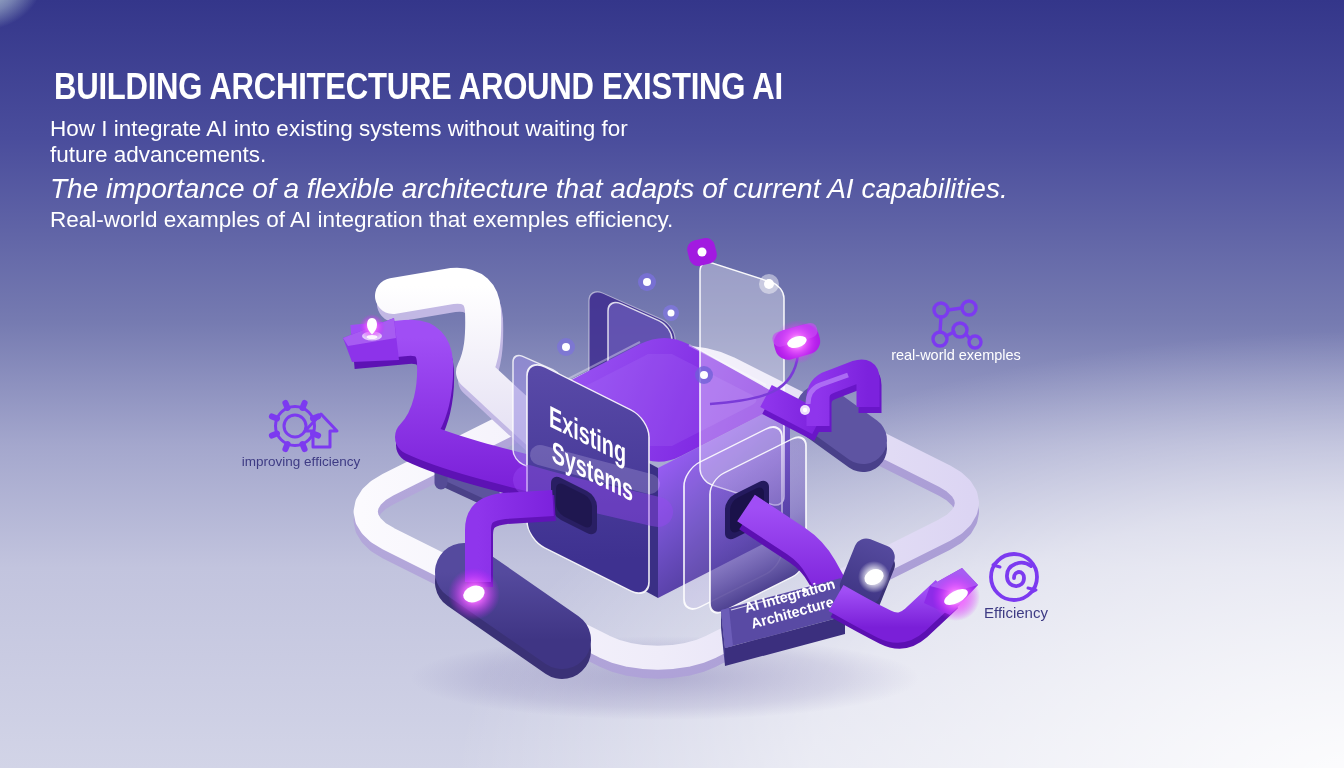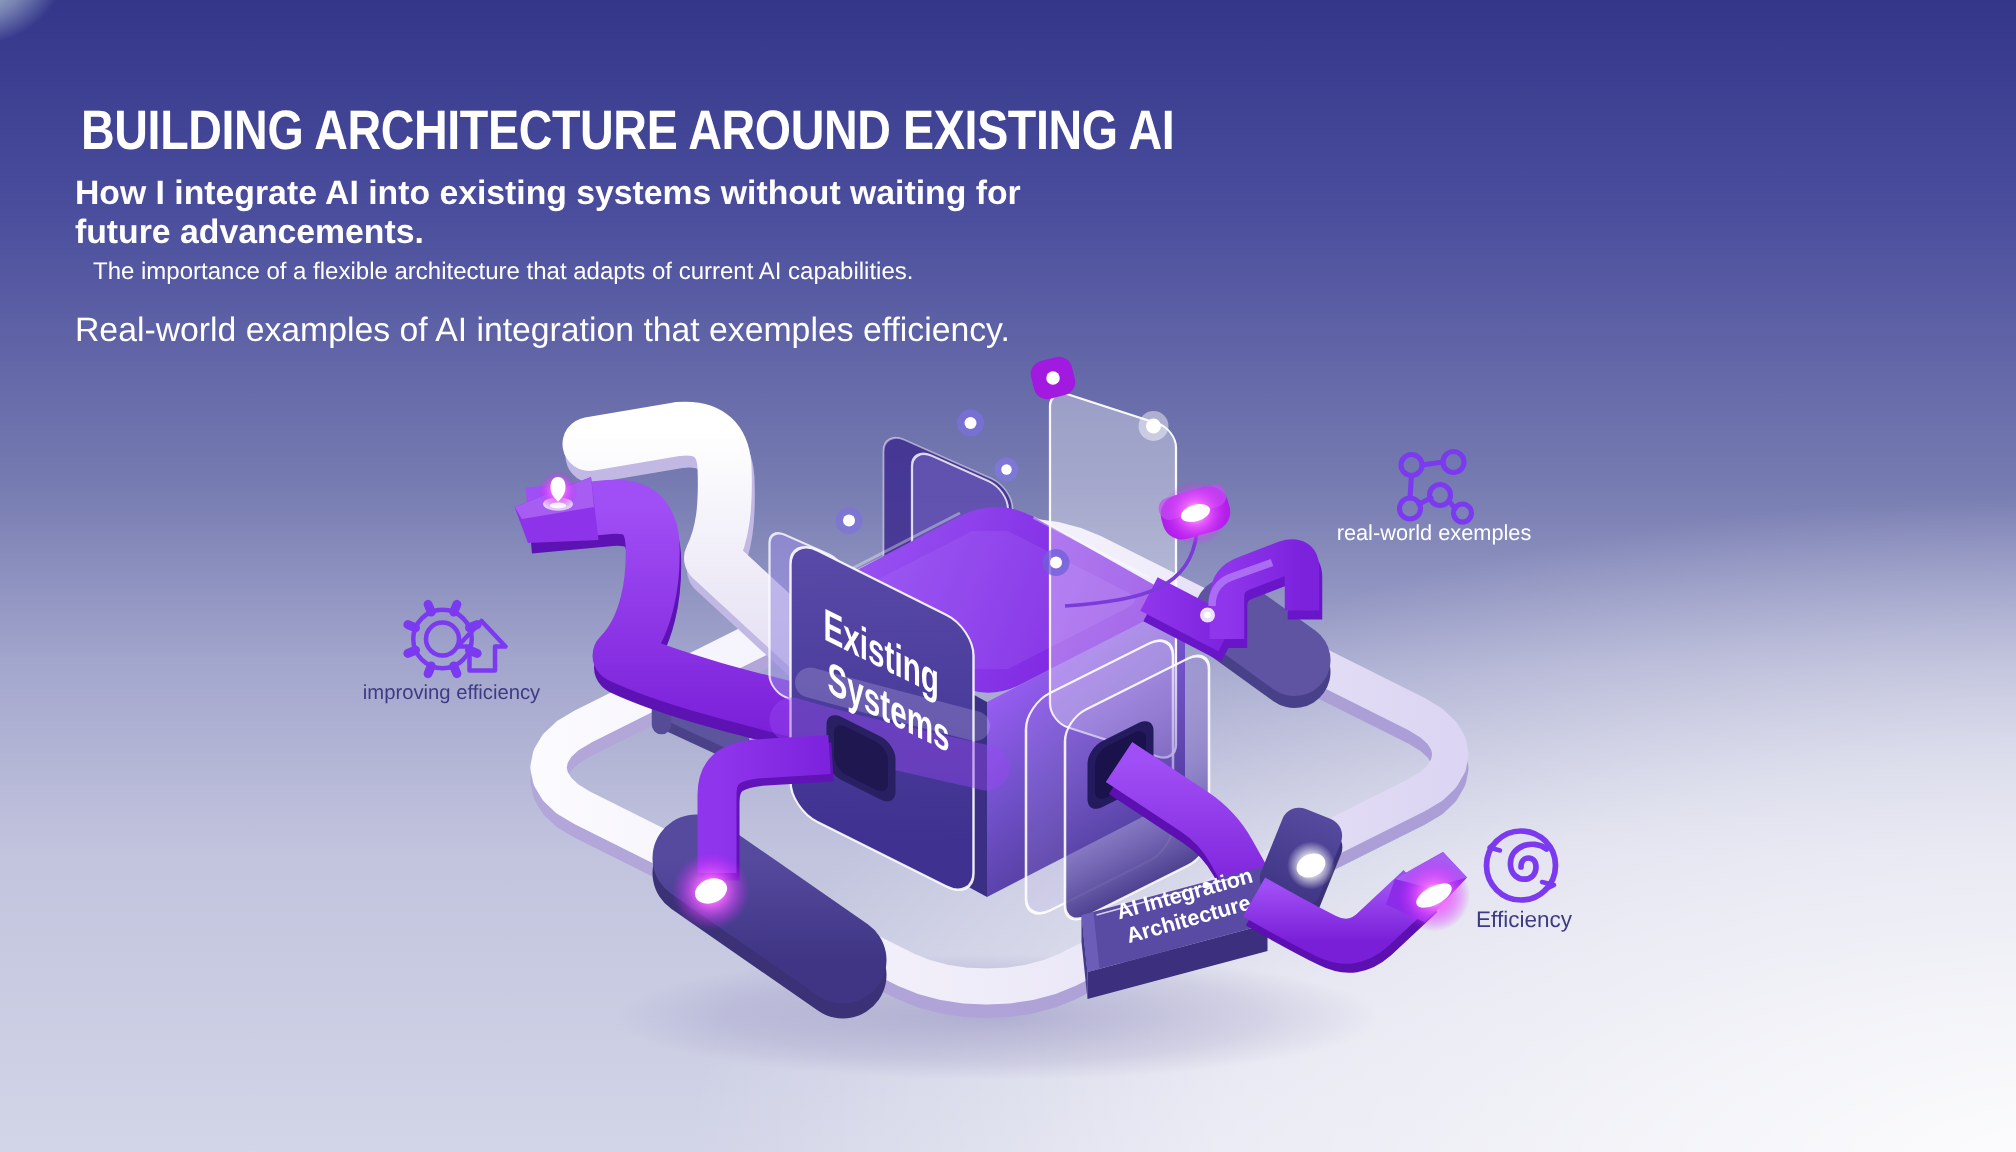--- a/index.html
+++ b/index.html
@@ -5,22 +5,22 @@
 html,body{margin:0;padding:0;}
 body{width:1344px;height:768px;overflow:hidden;font-family:"Liberation Sans",sans-serif;}
 .bg{position:absolute;left:0;top:0;width:1344px;height:768px;
   background:linear-gradient(180deg,#34368a 0%,#4a4d9c 18%,#767bb1 42%,#a4a7cd 58%,#c2c4de 74%,#d2d4e7 100%);}
 .bg2{position:absolute;left:0;top:0;width:1344px;height:768px;
   background:radial-gradient(110% 95% at 102% 102%, rgba(255,255,255,0.95) 0%, rgba(255,255,255,0.55) 38%, rgba(255,255,255,0) 62%);}
 .bg3{position:absolute;left:0;top:0;width:1344px;height:768px;
   background:radial-gradient(95px 75px at -22px -20px, rgba(225,255,238,0.9) 0%, rgba(215,240,235,0.4) 45%, rgba(210,235,235,0) 68%);}
 .txt{position:absolute;color:#fff;}
 .title{left:54px;top:66px;font-size:37px;font-weight:bold;letter-spacing:-0.3px;transform:scaleX(0.84);transform-origin:left top;white-space:nowrap;}
-.b1{left:50px;top:116px;font-size:22.5px;line-height:26px;font-weight:700;}
-.b2{left:62px;top:173px;font-size:16px;}
+.b1{left:50px;top:116px;font-size:22.5px;line-height:26px;font-weight:400;}
+.b2{left:50px;top:173px;font-size:28px;font-style:italic;}
 .b3{left:50px;top:207px;font-size:22.5px;}
 svg{position:absolute;left:0;top:0;}
 </style>
 </head>
 <body>
 <div class="bg"></div>
 <div class="bg2"></div>
 <div class="bg3"></div>
 <svg width="1344" height="768" viewBox="0 0 1344 768">
 <defs>

